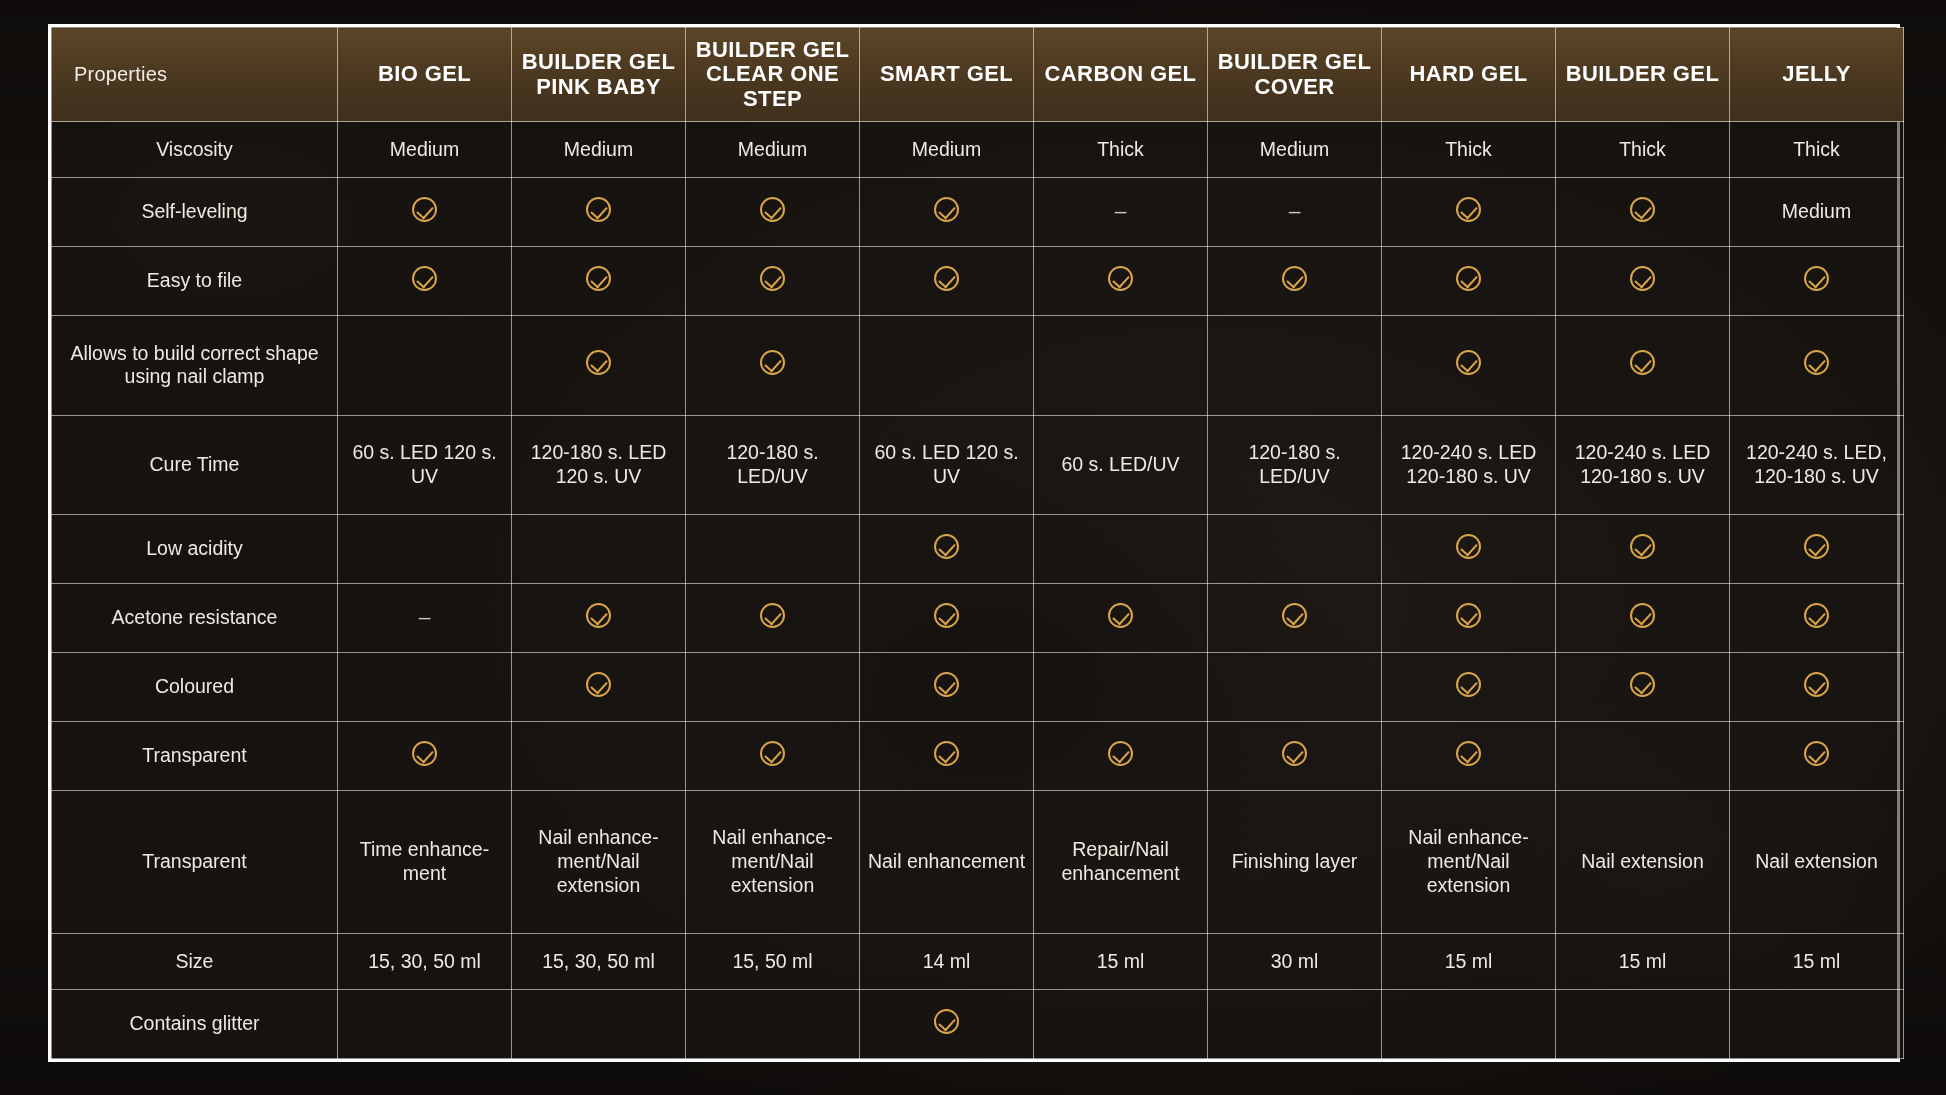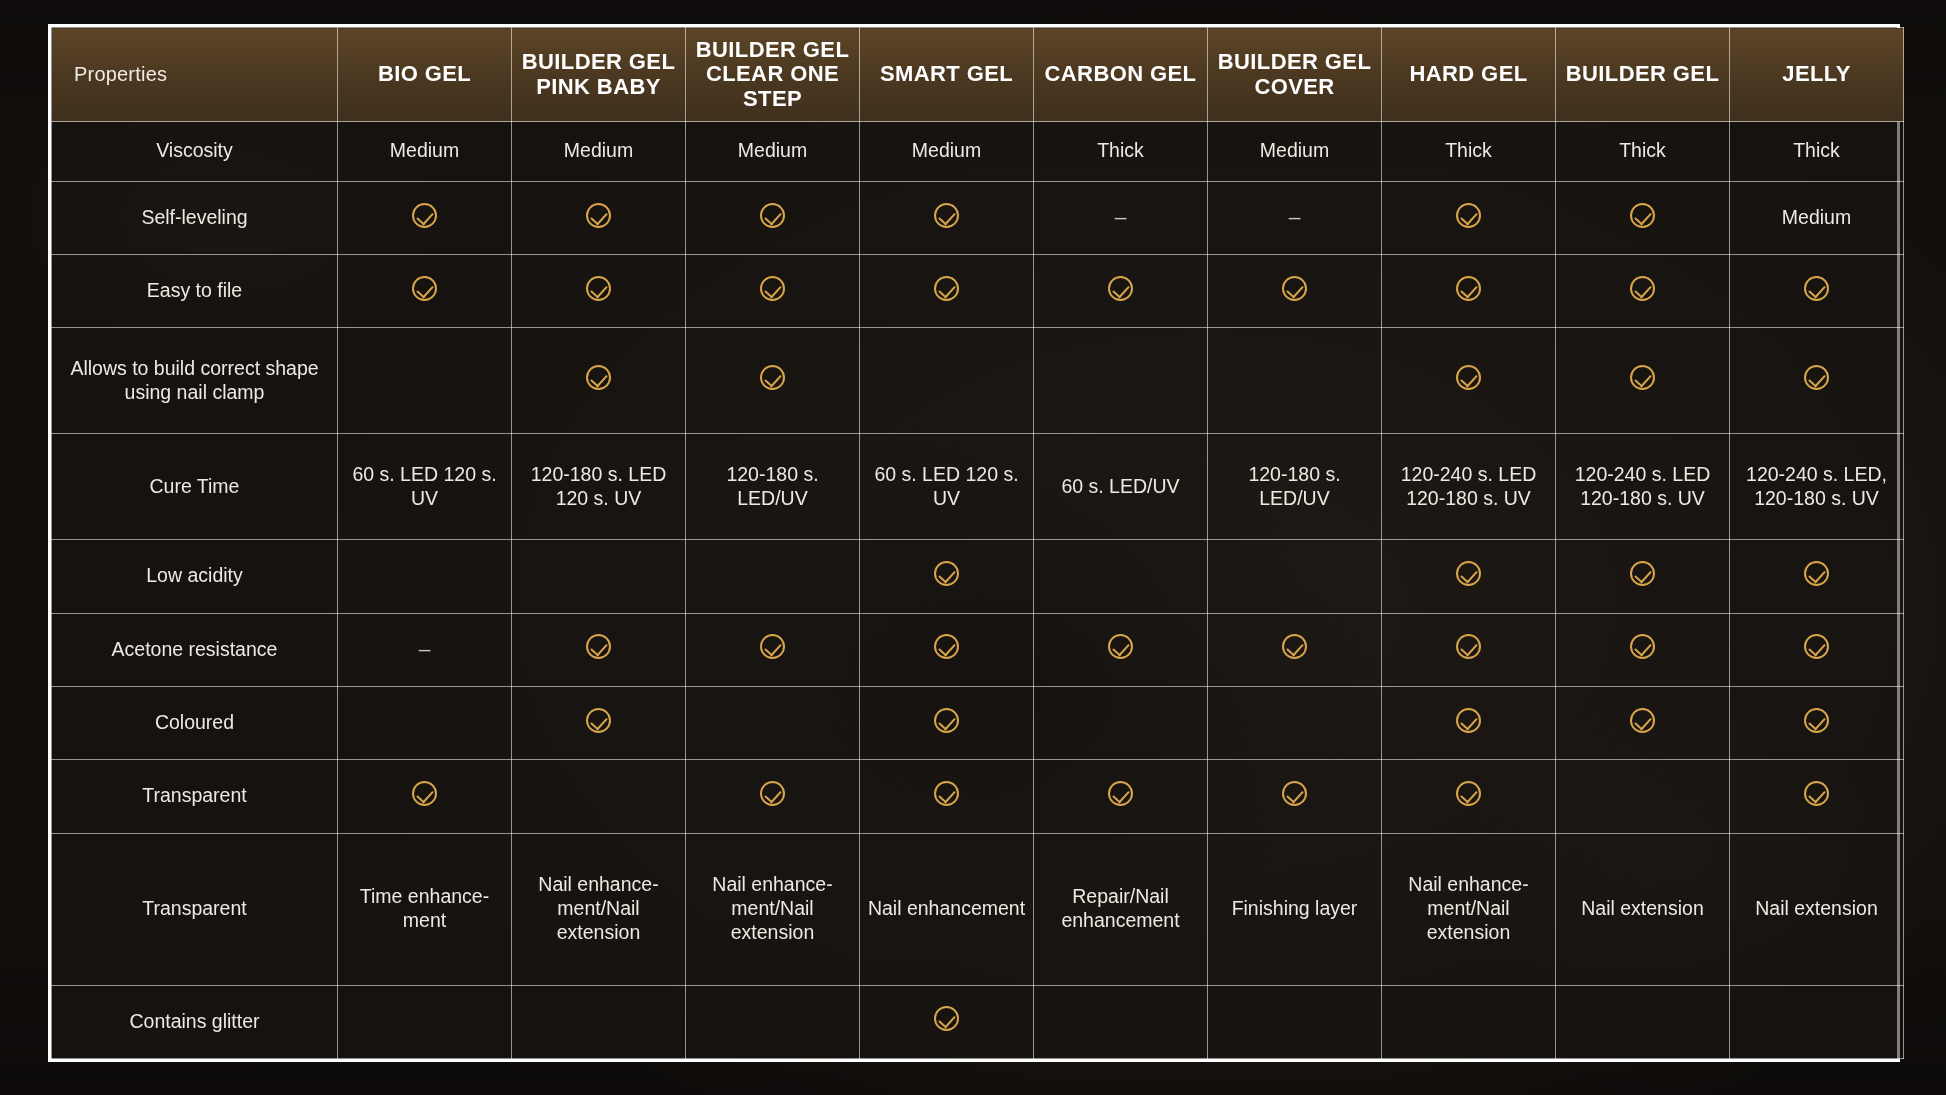--- a/index.html
+++ b/index.html
@@ -271,20 +271,32 @@
             <td class="xsmall">Nail enhance-ment/Nail extension</td>
             <td class="xsmall">Nail enhance-ment/Nail extension</td>
             <td class="small">Nail enhancement</td>
             <td class="xsmall">Repair/Nail enhancement</td>
             <td class="small">Finishing layer</td>
             <td class="xsmall">Nail enhance-ment/Nail extension</td>
             <td class="small">Nail extension</td>
             <td class="small">Nail extension</td>
           </tr>
           <tr>
+            <td class="rowlabel">Size</td>
+            <td class="small">15, 30, 50 ml</td>
+            <td class="small">15, 30, 50 ml</td>
+            <td>15, 50 ml</td>
+            <td>14 ml</td>
+            <td>15 ml</td>
+            <td>30 ml</td>
+            <td>15 ml</td>
+            <td>15 ml</td>
+            <td>15 ml</td>
+          </tr>
+          <tr>
             <td class="rowlabel">Contains glitter</td>
             <td></td>
             <td></td>
             <td></td>
             <td><span class="tick"></span></td>
             <td></td>
             <td></td>
             <td></td>
             <td></td>
             <td></td>

